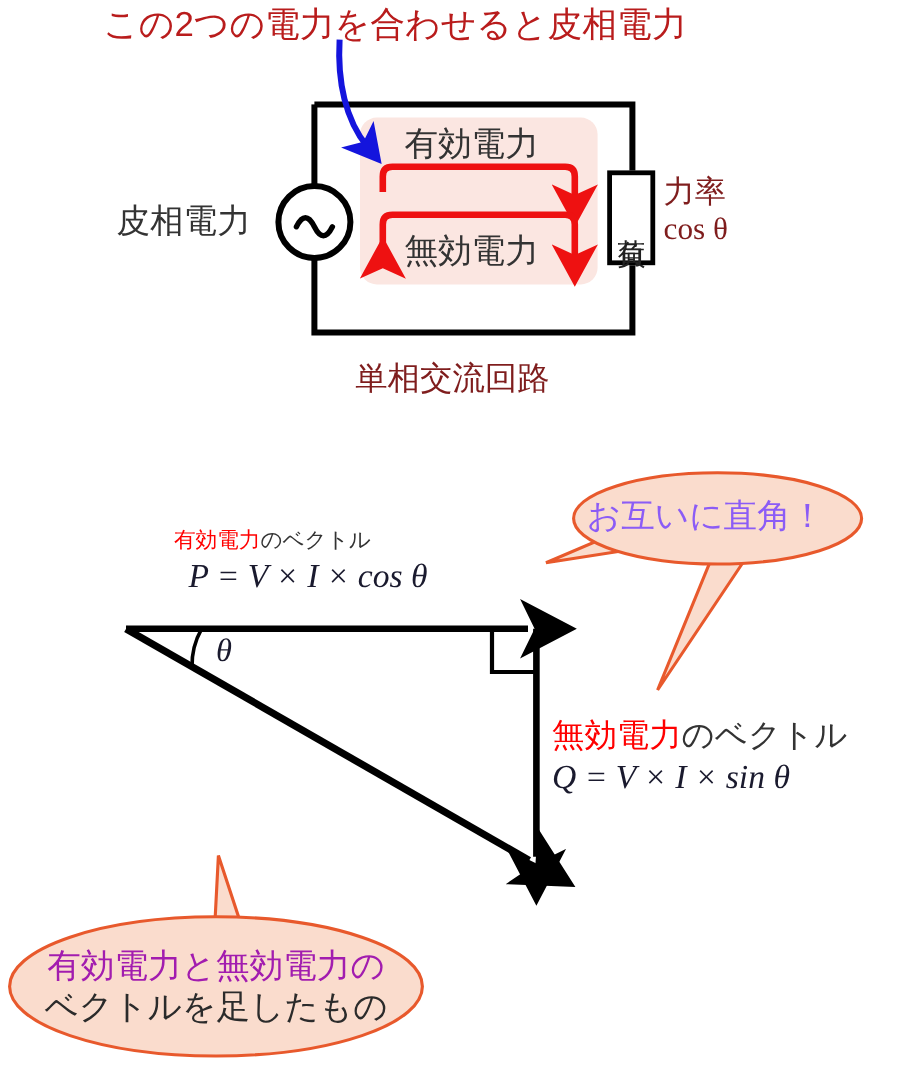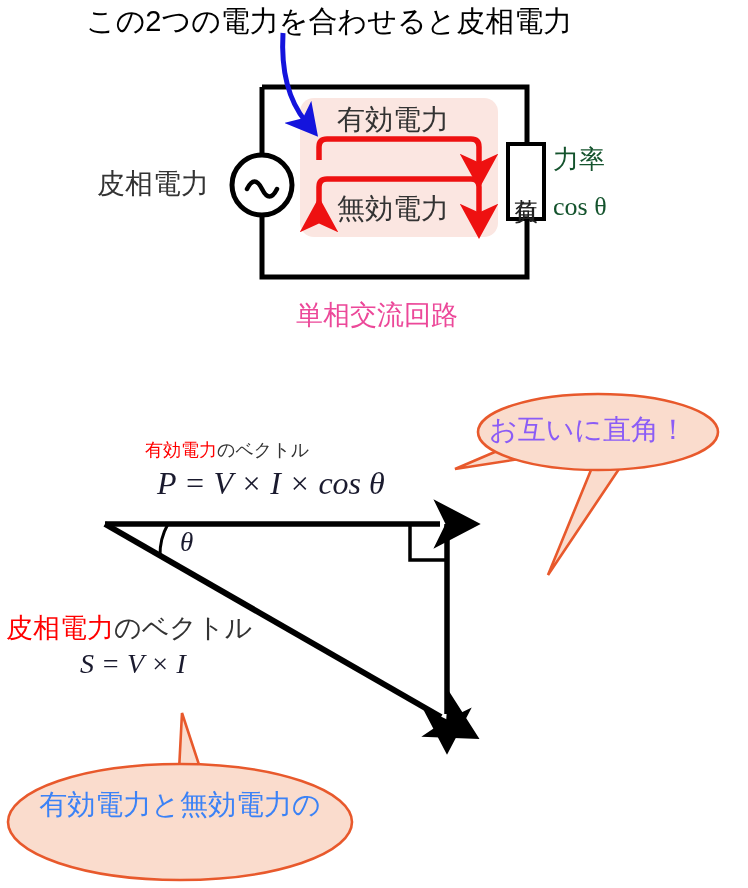--- a/index.html
+++ b/index.html
@@ -12,25 +12,25 @@
   }
   #stage{position:relative;width:748px;height:888px;}
   .abs{position:absolute;}
   svg.layer{position:absolute;left:0;top:0;width:748px;height:888px;overflow:visible;pointer-events:none;}
 
   
   .jp{font-family:"Liberation Sans","DejaVu Sans",sans-serif;color:#333333;white-space:nowrap;line-height:1.15;}
   .math{font-family:"Liberation Serif","DejaVu Serif",serif;color:#1a1a2e;white-space:nowrap;font-style:normal;}
   .mvar{font-style:italic;}
   .red{color:#ff0000;}
-  .hdr{font-size:29px;color:#000000;letter-spacing:0px;}
-  .caption{font-size:27px;color:#ec4899;}
+  .hdr{font-size:29px;color:#b91c1c;letter-spacing:0px;}
+  .caption{font-size:27px;color:#7f1d1d;}
   .inbox{font-size:28px;color:#333;}
   .loadtxt{font-size:23px;color:#222;line-height:1.0;letter-spacing:-1px;}
-  .pf{font-size:26px;color:#14532d;line-height:1.12;}
+  .pf{font-size:26px;color:#7f1d1d;line-height:1.12;}
 
   
   #pinkband{
     left:300px;top:98px;width:198px;height:139px;
     background:#fbe6e1;border-radius:14px;
   }
   #loadbox{
     left:506px;top:142px;width:40px;height:79px;
     background:#ffffff;border:4px solid #000000;
     box-sizing:border-box;
@@ -92,64 +92,65 @@
   </svg>
 
   <div class="abs jp inbox" style="left:97px;top:168px;">皮相電力</div>
 
   <div class="abs jp inbox" style="left:337px;top:104px;">有効電力</div>
 
   <div class="abs jp inbox" style="left:337px;top:193px;">無効電力</div>
 
   <div class="abs" style="left:553px;top:145px;">
     <div class="jp pf">力率</div>
-    <div class="math pf" style="margin-top:18px;">cos θ</div>
+    <div class="math pf" style="margin-top:2px;">cos θ</div>
   </div>
 
   <div class="abs jp caption" style="left:296px;top:300px;">単相交流回路</div>
 
   <svg class="layer">
 
     <line x1="105" y1="524" x2="440" y2="524" stroke="#000" stroke-width="5.5" marker-end="url(#blkhead)"></line>
 
     <line x1="447" y1="524" x2="447" y2="714" stroke="#000" stroke-width="5.5" marker-end="url(#blkhead)"></line>
 
     <line x1="105" y1="524" x2="441" y2="717" stroke="#000" stroke-width="6" marker-end="url(#blkhead)"></line>
 
     <path d="M410,524 L410,560 L447,560" fill="none" stroke="#000" stroke-width="3.5"></path>
 
     <path d="M168,524 A62,62 0 0,0 160,556" fill="none" stroke="#000" stroke-width="3"></path>
   </svg>
 
   <div class="abs" style="left:145px;top:440px;">
     <div class="jp" style="font-size:18px;"><span class="red">有効電力</span><span>のベクトル</span></div>
-    <div class="math mvar" style="font-size:32px;margin-top:4px;margin-left:12px;">P = V × I × cos θ</div>
+    <div class="math mvar" style="font-size:28px;margin-top:4px;margin-left:12px;">P = V × I × cos θ</div>
   </div>
 
   <div class="abs math mvar" style="left:180px;top:527px;font-size:27px;">θ</div>
 
+  <div class="abs" style="left:460px;top:598px;">
+    <div class="jp" style="font-size:27px;"><span class="red">無効電力</span><span>のベクトル</span></div>
+    <div class="math mvar" style="font-size:28px;margin-top:4px;">Q = V × I × sin θ</div>
+  </div>
 
-  <div class="abs" style="left:6px;top:613px;">
-    <div class="jp" style="font-size:27px;"><span class="red">皮相電力</span><span>のベクトル</span></div>
-    <div class="math mvar" style="font-size:28px;margin-top:4px;margin-left:74px;">S = V × I</div>
-  </div>
 
   <svg class="layer">
 
     <g>
       <path d="M455,469 L530,437 L545,455 Z" fill="#fadccd" stroke="#e8592c" stroke-width="2.6"></path>
       <path d="M548,575 L600,448 L625,460 Z" fill="#fadccd" stroke="#e8592c" stroke-width="2.6"></path>
       <ellipse cx="598" cy="432" rx="120" ry="38" fill="#fadccd" stroke="#e8592c" stroke-width="2.6"></ellipse>
     </g>
 
     <g>
       <path d="M182,713 L208,792 L178,790 Z" fill="#fadccd" stroke="#e8592c" stroke-width="2.6"></path>
       <ellipse cx="180" cy="822" rx="172" ry="58" fill="#fadccd" stroke="#e8592c" stroke-width="2.6"></ellipse>
     </g>
   </svg>
 
   <div class="abs jp" style="left:489px;top:414px;font-size:28px;color:#8b5cf6;">お互いに直角！</div>
 
   <div class="abs" style="left:22px;top:789px;text-align:center;width:316px;">
-    <div class="jp" style="font-size:28px;color:#3b82f6;">有効電力と無効電力の</div>
+    <div class="jp" style="font-size:28px;color:#a21caf;">有効電力と無効電力の</div>
+    <div class="jp" style="font-size:28px;color:#2b2b2b;margin-top:2px;">ベクトルを足したもの</div>
   </div>
 
 </div>
 
 </body></html>

